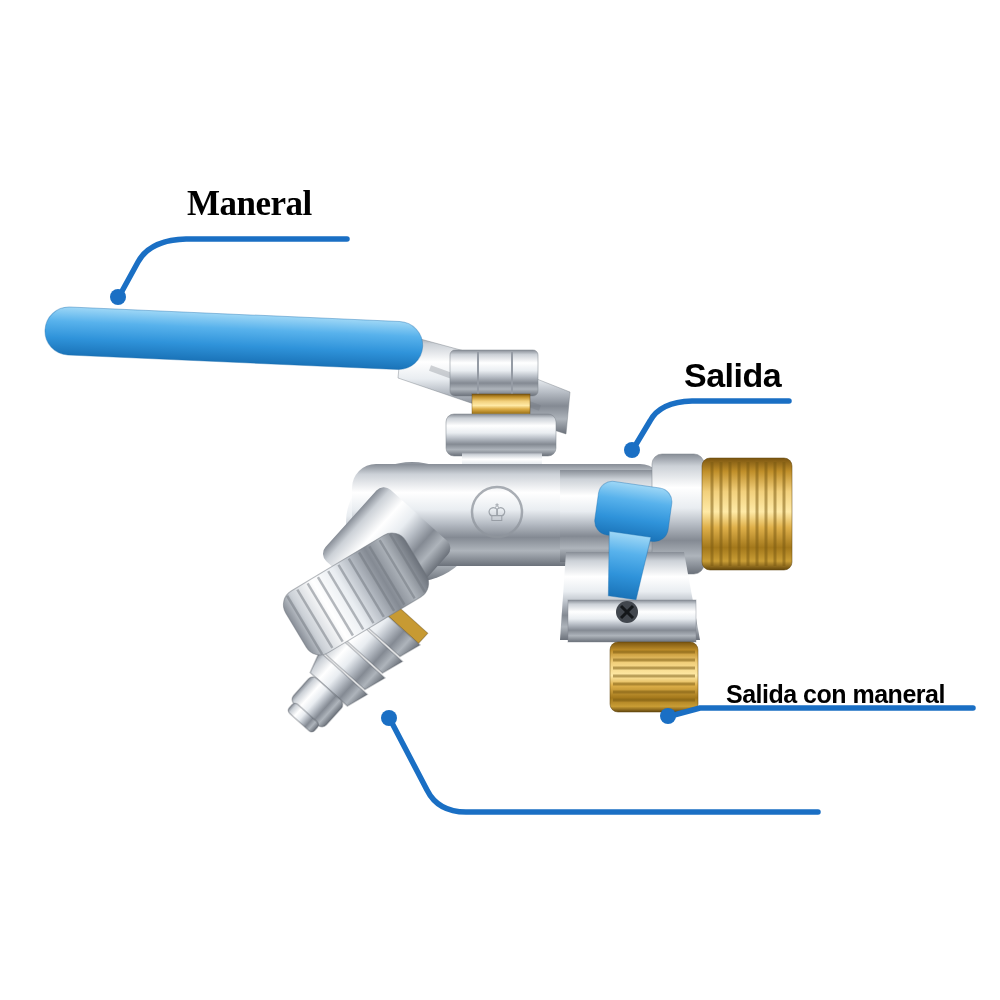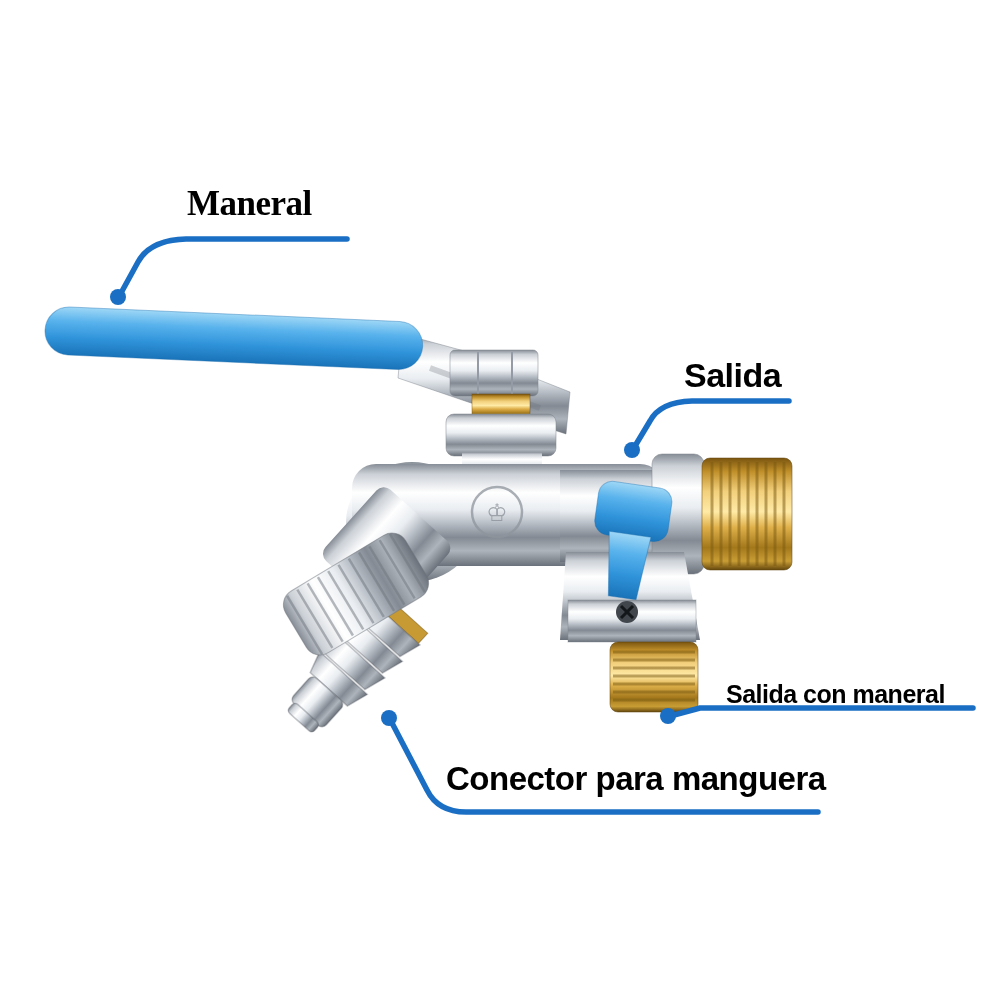--- a/index.html
+++ b/index.html
@@ -180,15 +180,14 @@
     </g>
     <g>
       <path class="leader" d="M818,812 L466,812 Q438,812 427,790 L392,723"></path>
       <circle class="leader-dot" cx="389" cy="718" r="8"></circle>
     </g>
   </svg>
 
   <div class="label" id="lbl-maneral">Maneral</div>
   <div class="label" id="lbl-cuerpo">Salida</div>
   <div class="label" id="lbl-salida">Salida con maneral</div>
-  <div class="label" id="lbl-conector">Conector para manguera</div>
 
 </div>
 
 </body></html>

